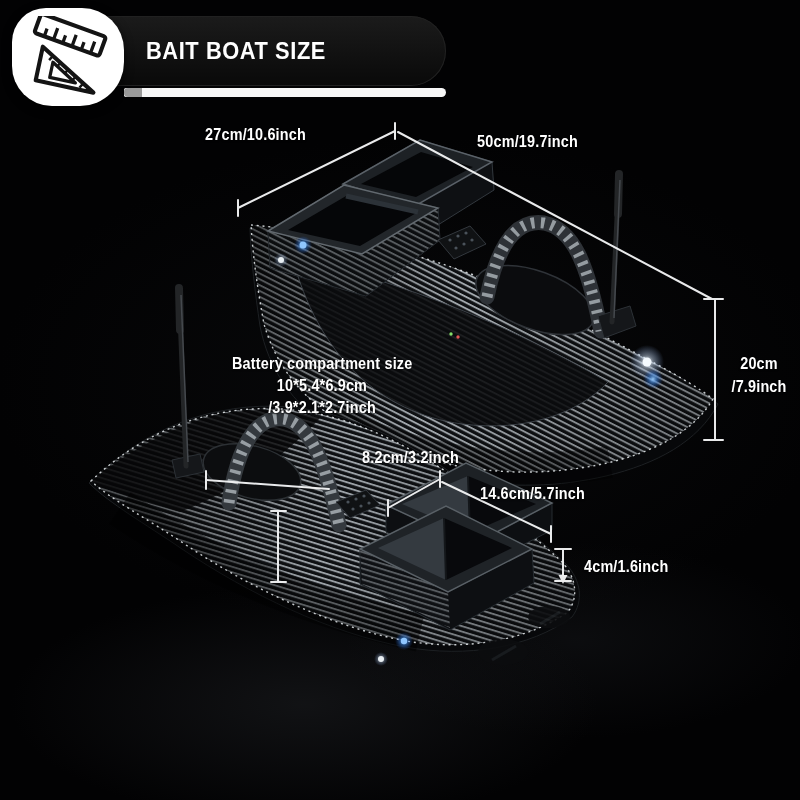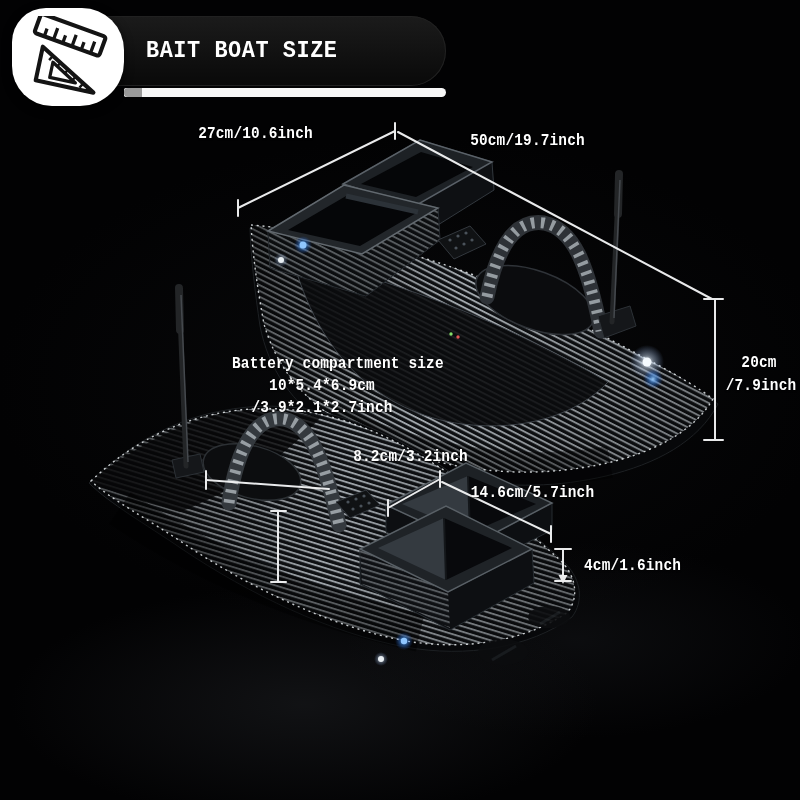--- a/index.html
+++ b/index.html
@@ -1,18 +1,18 @@
 <!DOCTYPE html>
 <html><head>
 <meta charset="utf-8">
 <style>
   html,body{margin:0;padding:0;background:#000;}
   .stage{
     position:relative;width:800px;height:800px;overflow:hidden;
-    font-family:Liberation Mono, monospace;
+    font-family:Liberation Sans, sans-serif;
     background:
       radial-gradient(ellipse 420px 170px at 38% 88%, rgba(36,38,42,.45), rgba(0,0,0,0) 70%),
       radial-gradient(ellipse 330px 140px at 72% 80%, rgba(26,28,32,.4), rgba(0,0,0,0) 70%),
       radial-gradient(ellipse 560px 330px at 52% 48%, rgba(14,15,17,.55), rgba(0,0,0,0) 75%),
       #020203;
   }
   .scene{position:absolute;left:0;top:0;width:800px;height:800px;}
 
   
   .banner{

